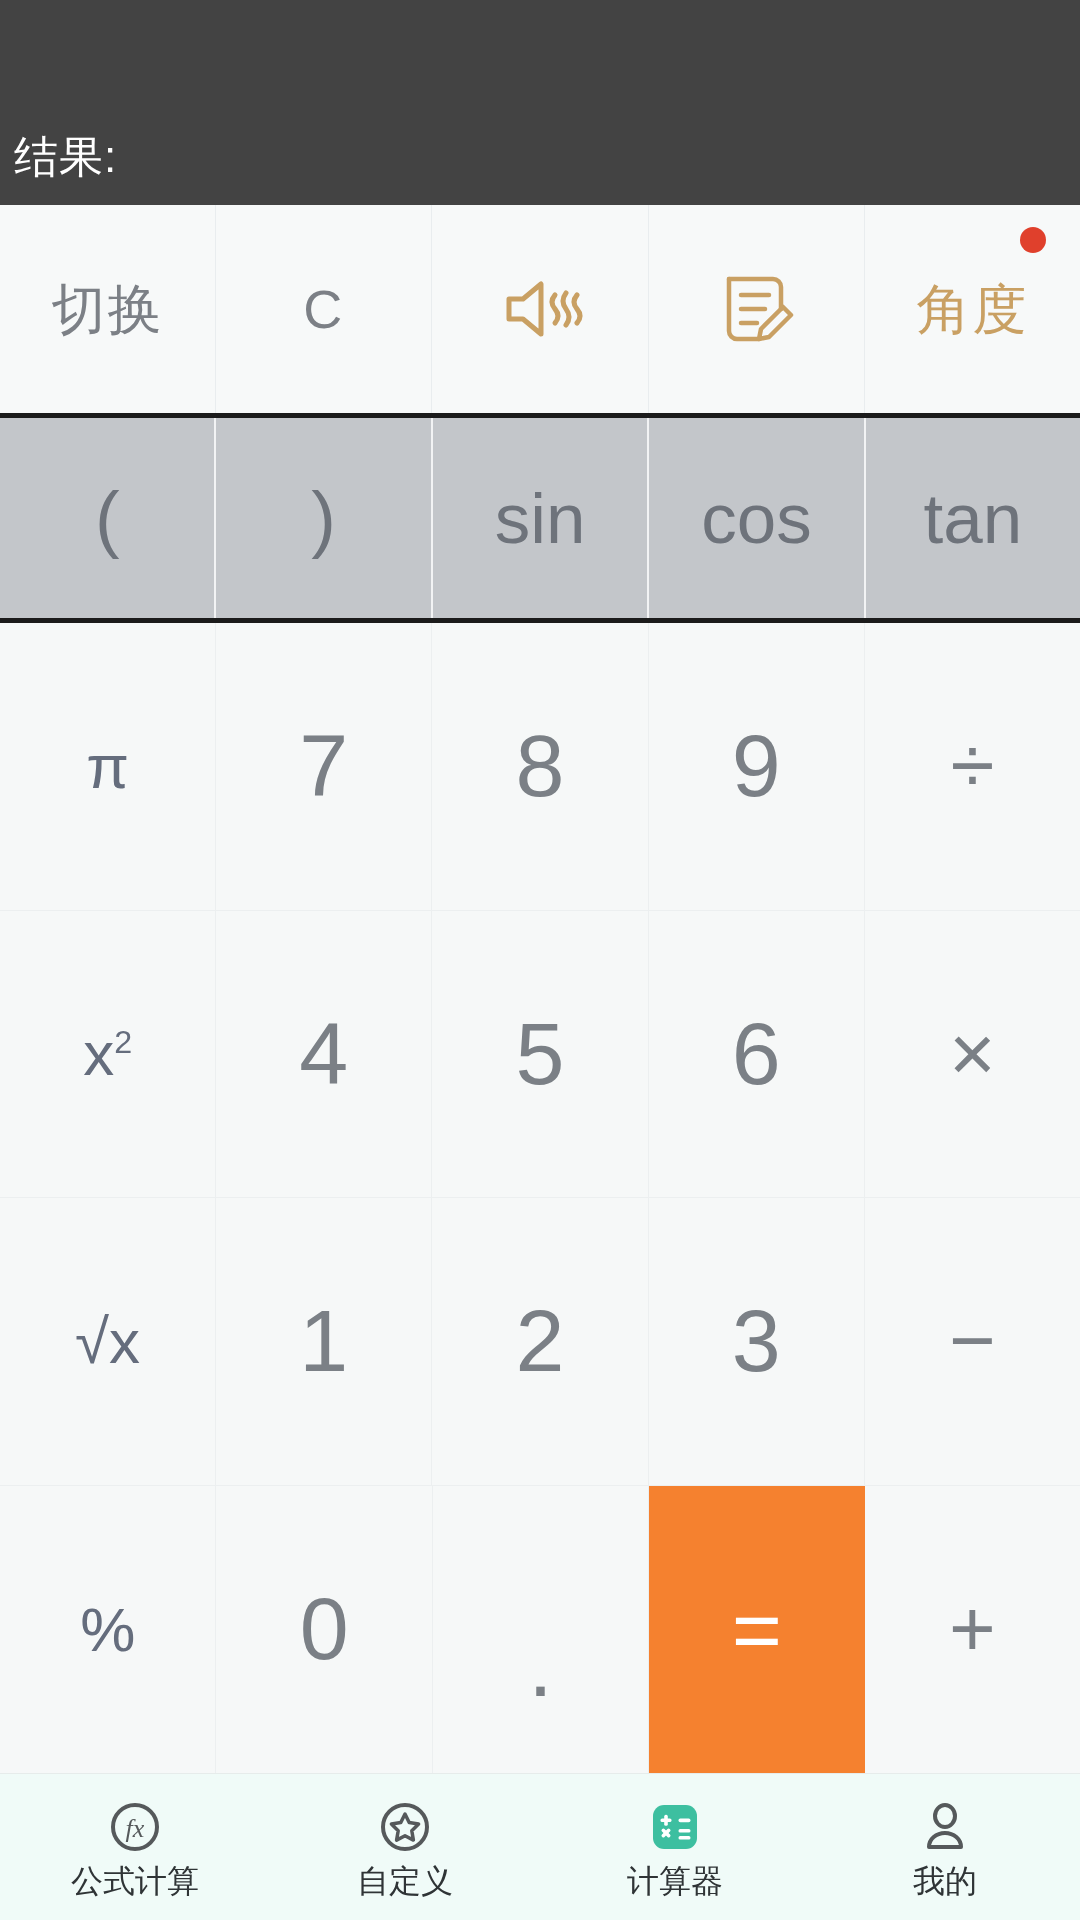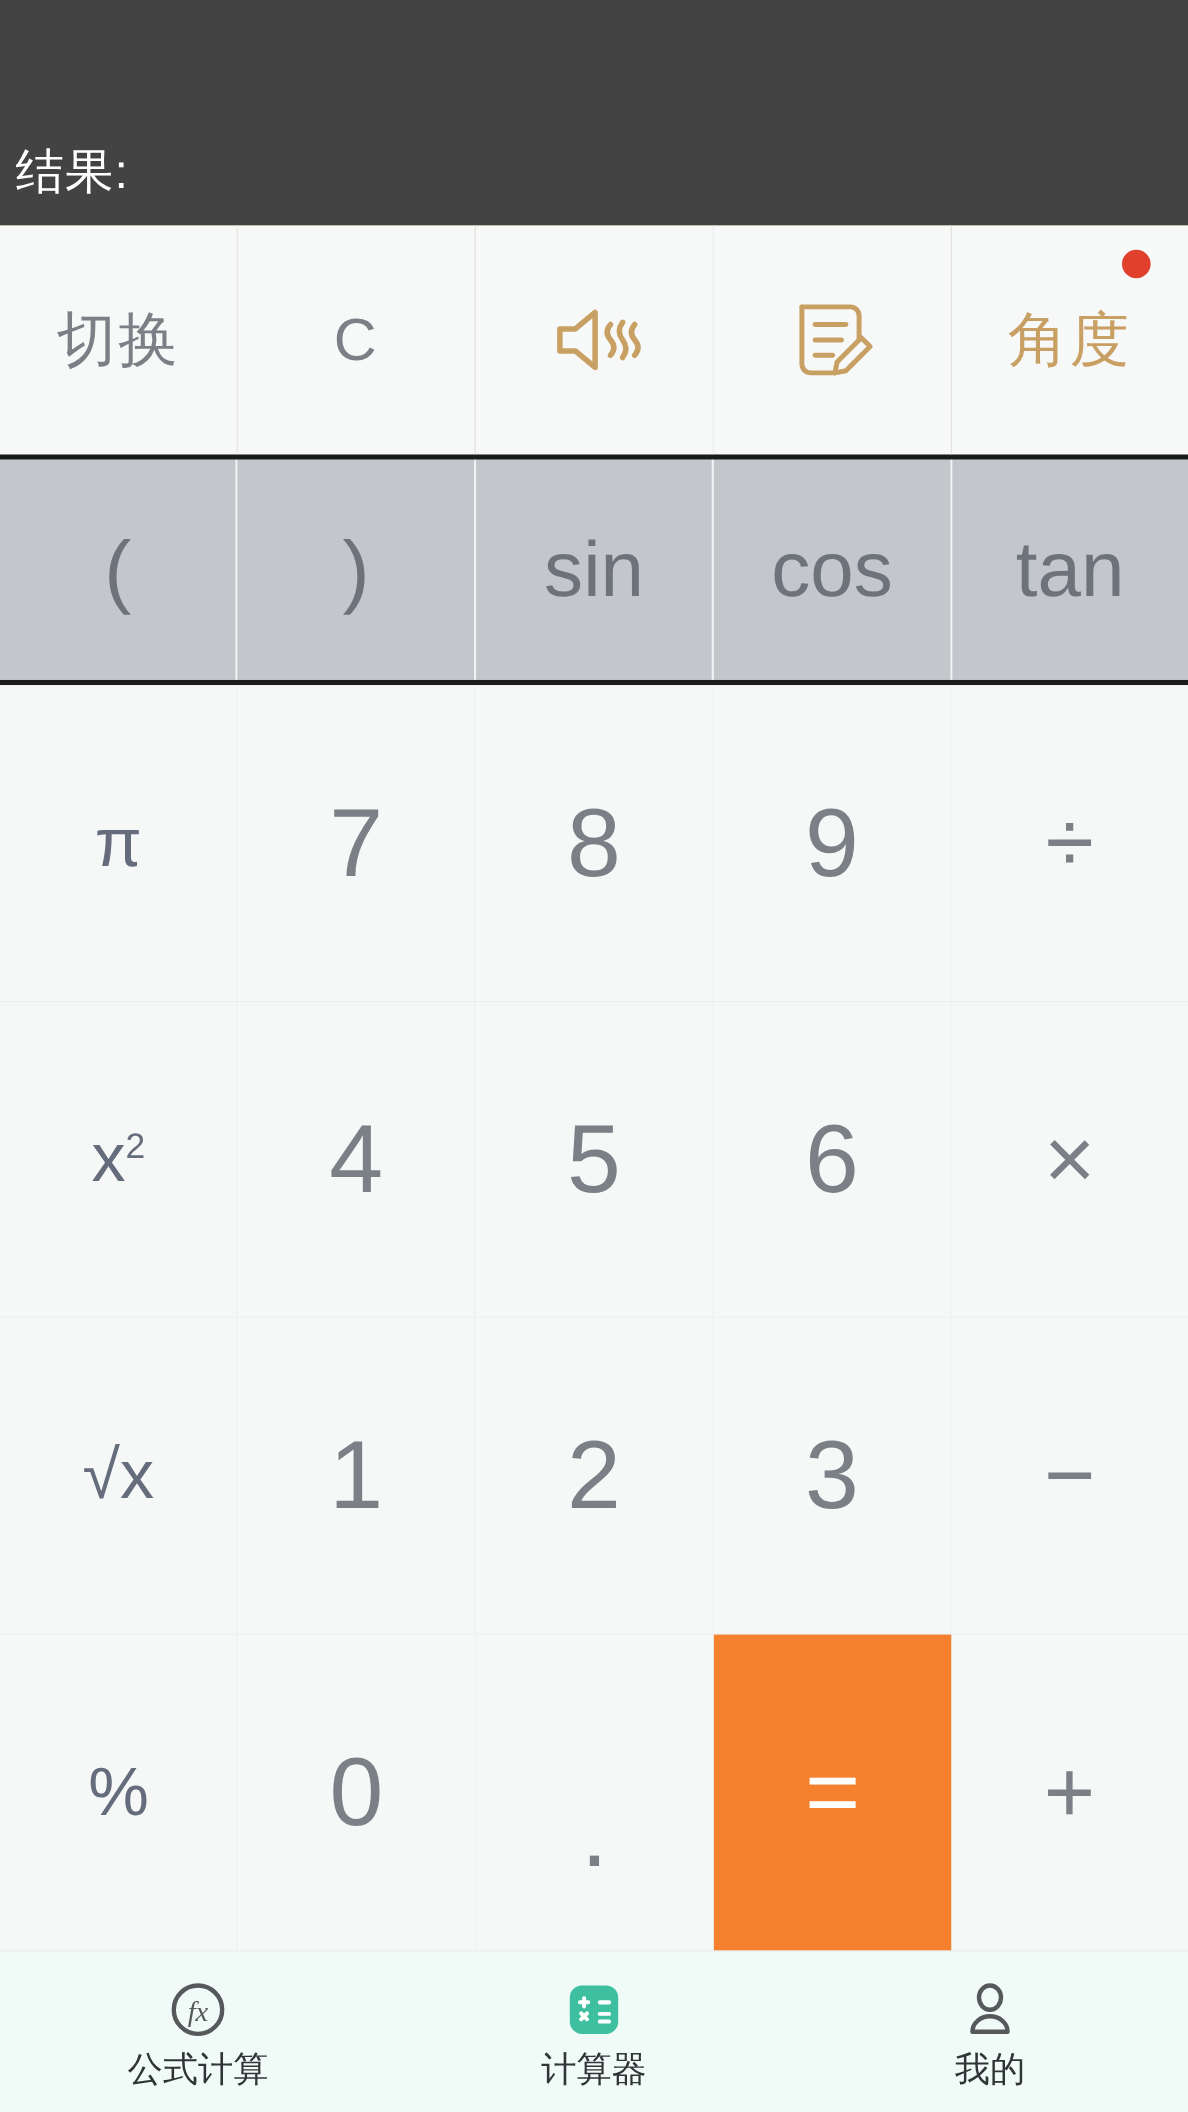--- a/index.html
+++ b/index.html
@@ -246,20 +246,29 @@
     <div class="nav-item">
       <span class="nav-icon">
         <svg width="56" height="56" viewBox="0 0 56 56" fill="none">
           <circle cx="28" cy="28" r="22" stroke="#55595b" stroke-width="4"></circle>
           <text x="28" y="38" text-anchor="middle" font-family="'Liberation Serif',serif" font-size="26" font-style="italic" fill="#55595b">fx</text>
         </svg>
       </span>
       <span class="nav-label">公式计算</span>
     </div>
 
+    <div class="nav-item">
+      <span class="nav-icon">
+        <svg width="56" height="56" viewBox="0 0 56 56" fill="none">
+          <circle cx="28" cy="28" r="22" stroke="#55595b" stroke-width="4"></circle>
+          <path d="M28 15 l4.2 8.6 9.4 1.4 -6.8 6.7 1.6 9.4 -8.4 -4.4 -8.4 4.4 1.6 -9.4 -6.8 -6.7 9.4 -1.4 Z" stroke="#55595b" stroke-width="3.5" stroke-linejoin="round" fill="none"></path>
+        </svg>
+      </span>
+      <span class="nav-label">自定义</span>
+    </div>
 
     <div class="nav-item active">
       <span class="nav-icon">
         <svg width="56" height="56" viewBox="0 0 56 56">
           <rect x="6" y="6" width="44" height="44" rx="11" fill="#3dbfa0"></rect>
           <g fill="#ffffff">
             <rect x="13.5" y="19.5" width="11" height="3.6" rx="1.6"></rect>
             <rect x="17.2" y="15.8" width="3.6" height="11" rx="1.6"></rect>
             <rect x="31.5" y="19.5" width="12" height="3.8" rx="1.8"></rect>
             <rect x="31.5" y="30" width="12" height="3.6" rx="1.7"></rect>

